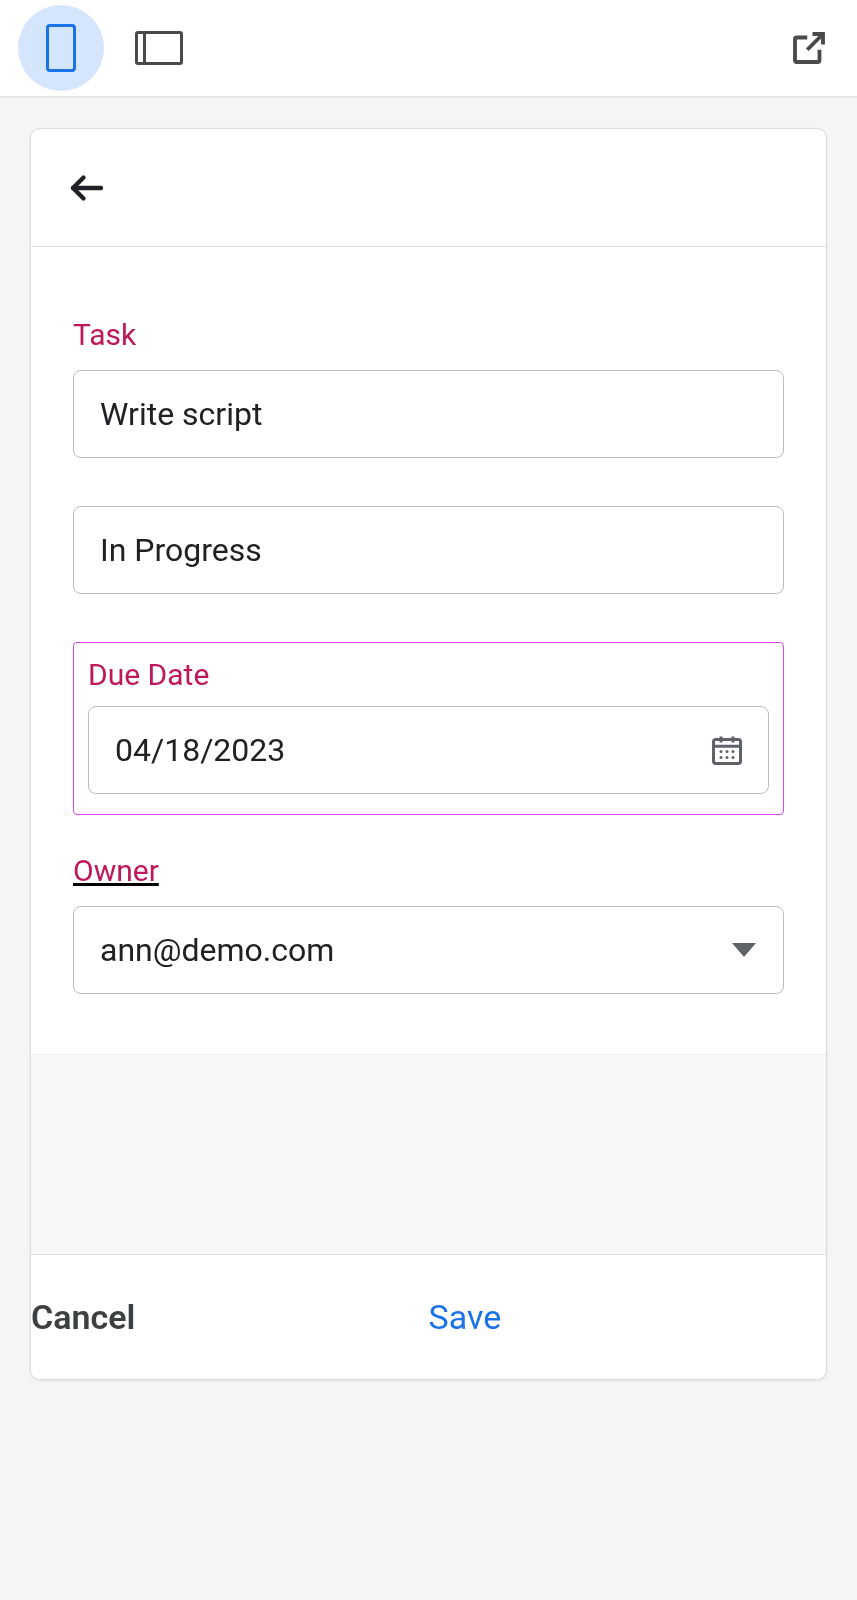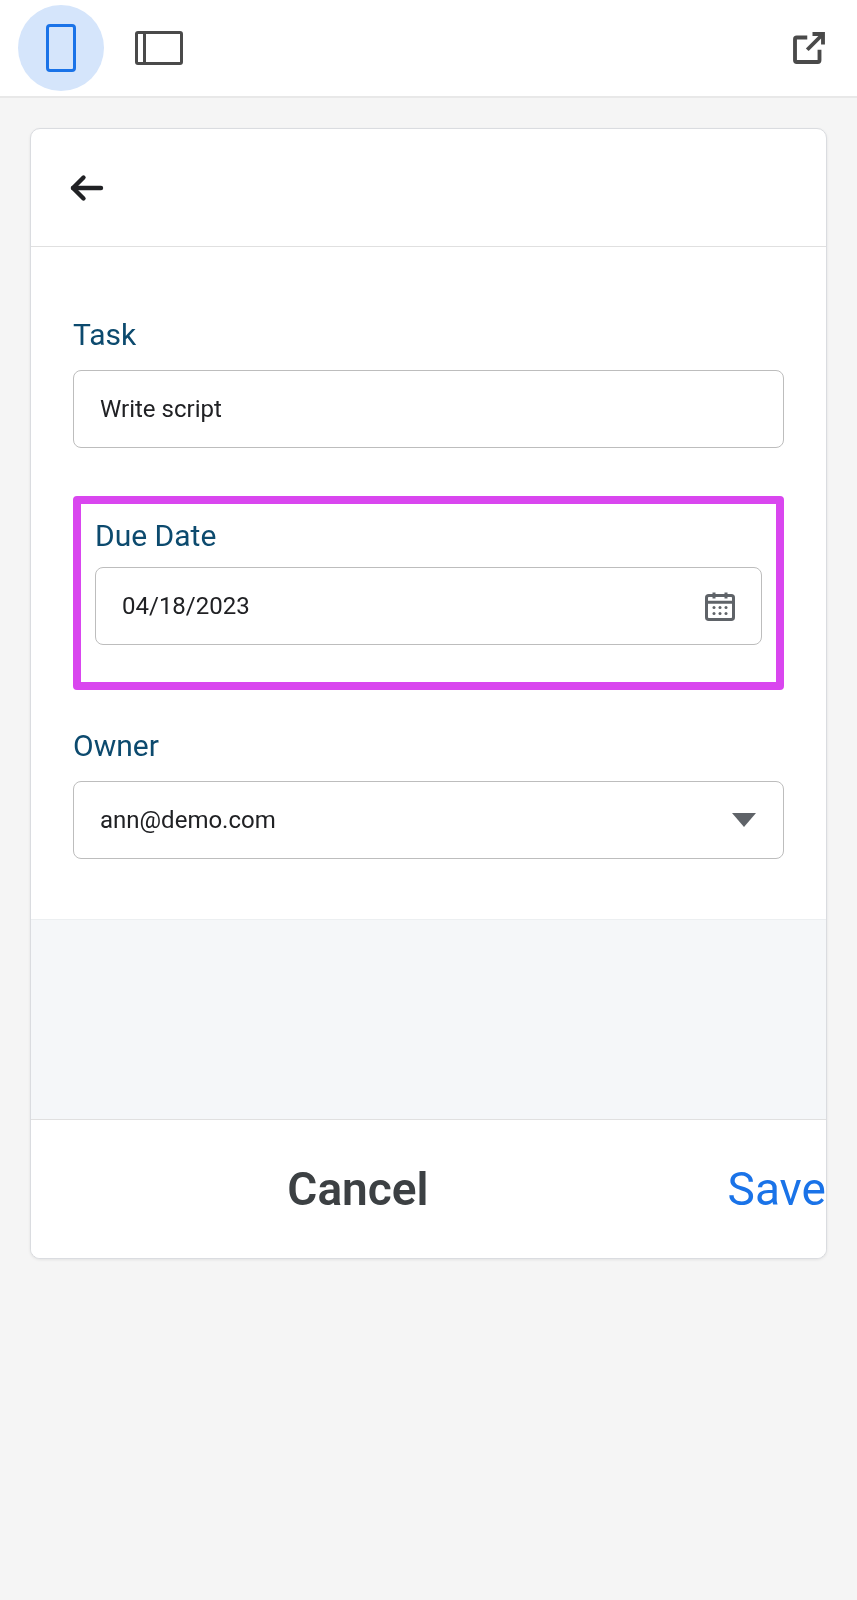--- a/index.html
+++ b/index.html
@@ -103,42 +103,42 @@
       cursor: pointer;
     }
     .form-body {
       padding: 70px 42px 60px 42px;
     }
     .field-group {
       margin-bottom: 48px;
     }
     .field-label {
       font-size: 30px;
-      color: #0c4a6e;
+      color: #be185d;
       margin-bottom: 18px;
       display: block;
     }
     .field-input {
       width: 100%;
       border: 1px solid #bdbdbd;
       border-radius: 8px;
       padding: 24px 26px;
-      font-size: 24px;
+      font-size: 32px;
       color: #202124;
       background: #fff;
       font-family: inherit;
     }
     .field-input-wrap {
       position: relative;
       border-radius: 8px;
     }
     .highlight-box {
-      border: 8px solid #d946ef;
+      border: 1px solid #d946ef;
       border-radius: 4px;
-      padding: 14px 14px 37px 14px;
+      padding: 14px 14px 20px 14px;
       margin-bottom: 38px;
     }
     .highlight-box .field-label {
       margin-bottom: 14px;
     }
     .calendar-icon-wrap {
       position: absolute;
       right: 24px;
       top: 50%;
       transform: translateY(-50%);
@@ -164,23 +164,23 @@
       background: #f5f7f9;
       border-top: 1px solid #eceff1;
     }
     .card-footer {
       display: flex;
       border-top: 1px solid #e0e0e0;
       background: #fff;
     }
     .footer-btn {
       flex: 1;
-      text-align: right;
+      text-align: left;
       padding: 42px 0;
-      font-size: 46px;
+      font-size: 34px;
       font-weight: 600;
       cursor: pointer;
     }
     .cancel-btn {
       color: #3c4043;
     }
     .save-btn {
       color: #1a73e8;
       font-weight: 400;
     }
@@ -217,20 +217,21 @@
     </div>
 
     <div class="form-body">
 
       <div class="field-group">
         <label class="field-label">Task</label>
         <input type="text" class="field-input" value="Write script" style="">
       </div>
 
       <div class="field-group">
+        <input type="text" class="field-input" value="In Progress" style="">
       </div>
 
       <div class="highlight-box">
         <label class="field-label">Due Date</label>
         <div class="field-input-wrap">
           <input type="text" class="field-input" style="padding-right: 70px;" value="04/18/2023">
           <span class="calendar-icon-wrap">
             <svg width="36" height="36" viewBox="0 0 24 24">
               <rect x="3" y="5" width="18" height="16" rx="1.5" fill="none" stroke="#5f6368" stroke-width="2"></rect>
               <line x1="3" y1="9.5" x2="21" y2="9.5" stroke="#5f6368" stroke-width="2"></line>
@@ -240,21 +241,21 @@
               <circle cx="12" cy="13" r="1" fill="#5f6368"></circle>
               <circle cx="16" cy="13" r="1" fill="#5f6368"></circle>
               <circle cx="8" cy="17" r="1" fill="#5f6368"></circle>
               <circle cx="12" cy="17" r="1" fill="#5f6368"></circle>
               <circle cx="16" cy="17" r="1" fill="#5f6368"></circle>
             </svg>
           </span>
         </div>
       </div>
 
-      <div class="field-group" style="margin-bottom:0;">
+      <div class="field-group" style="margin-bottom:0;text-decoration:underline;">
         <label class="field-label">Owner</label>
         <div class="field-input-wrap">
           <input type="text" class="field-input" readonly="" style="padding-right: 95px; cursor: pointer;" value="ann@demo.com">
           <span class="dropdown-caret"></span>
         </div>
       </div>
 
     </div>
 
     <div class="footer-gap"></div>

